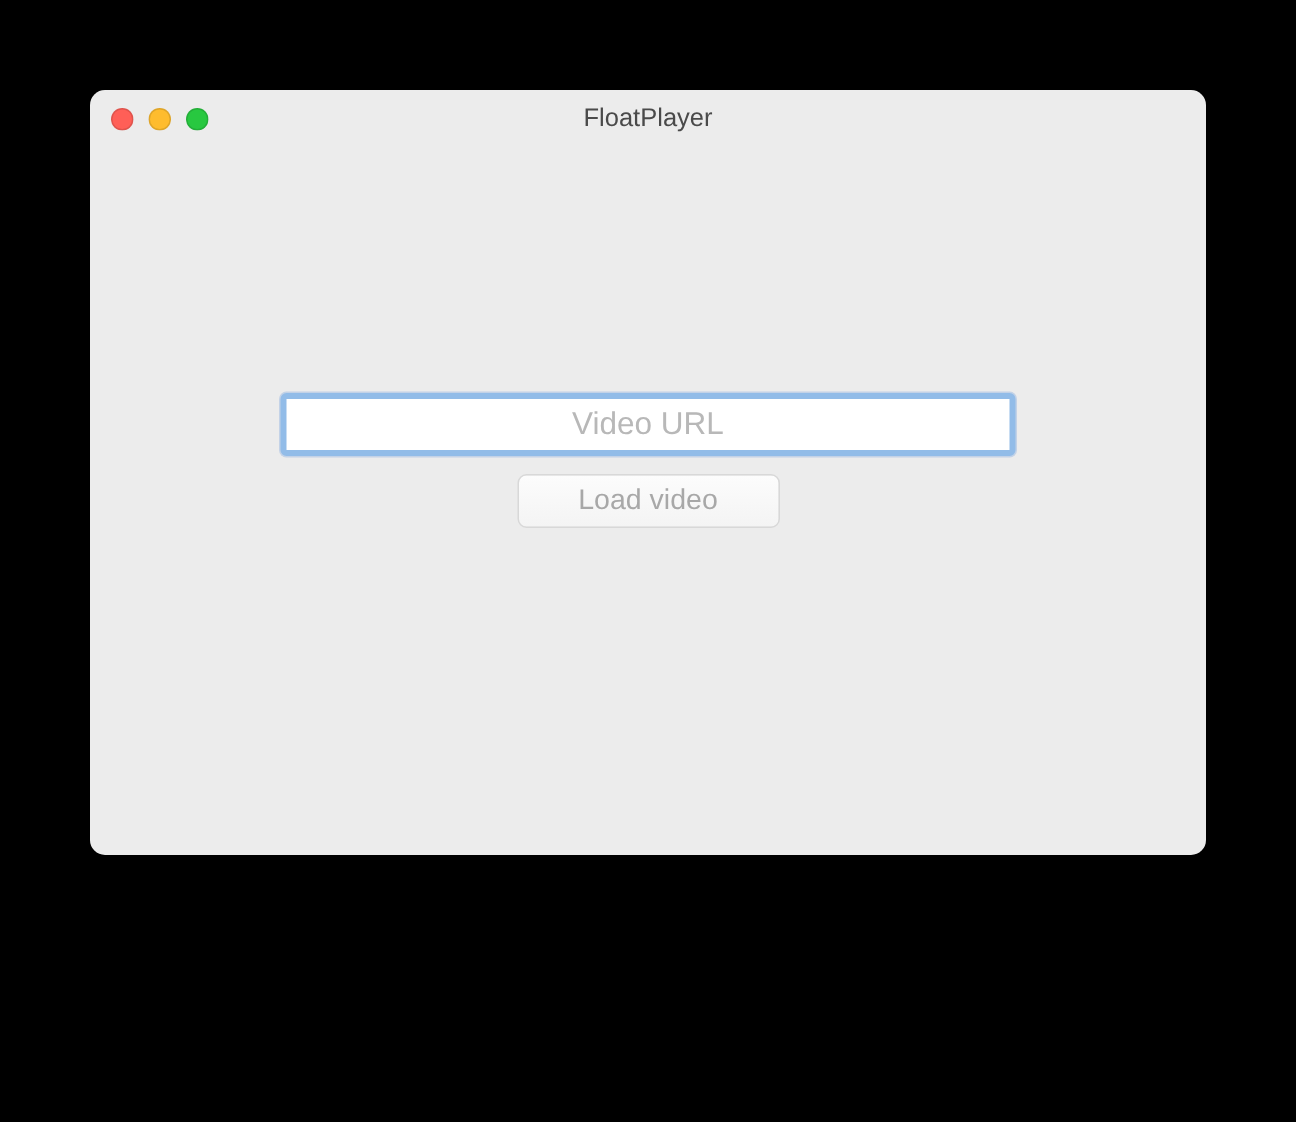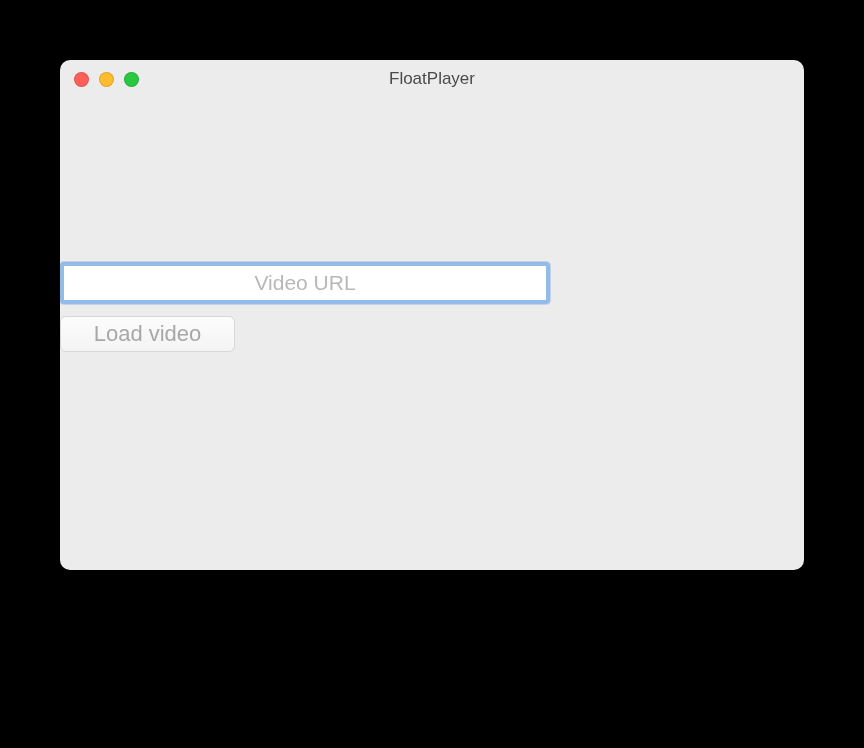--- a/index.html
+++ b/index.html
@@ -71,21 +71,21 @@
       transform: translateX(-50%);
       font-size: 17px;
       font-weight: 400;
       color: #4a4a4a;
     }
     
     .content {
       flex: 1;
       display: flex;
       flex-direction: column;
-      align-items: flex-start;
+      align-items: center;
       justify-content: center;
       padding-bottom: 55px;
     }
     
     .url-input {
       width: 490px;
       height: 42px;
       background: #ffffff;
       border: 4px solid #92bce8;
       border-radius: 4px;
@@ -100,21 +100,21 @@
       color: #b8b8b8;
     }
     
     .load-button {
       margin-top: 12px;
       width: 175px;
       height: 36px;
       background: linear-gradient(to bottom, #fcfcfc, #f4f4f4);
       border: 1px solid #d8d8d8;
       border-radius: 6px;
-      font-size: 22px;
+      font-size: 19px;
       color: #a8a8a8;
       cursor: default;
       font-family: inherit;
     }
   </style>
 </head>
 <body>
 
 <div class="window">
   <div class="titlebar">

